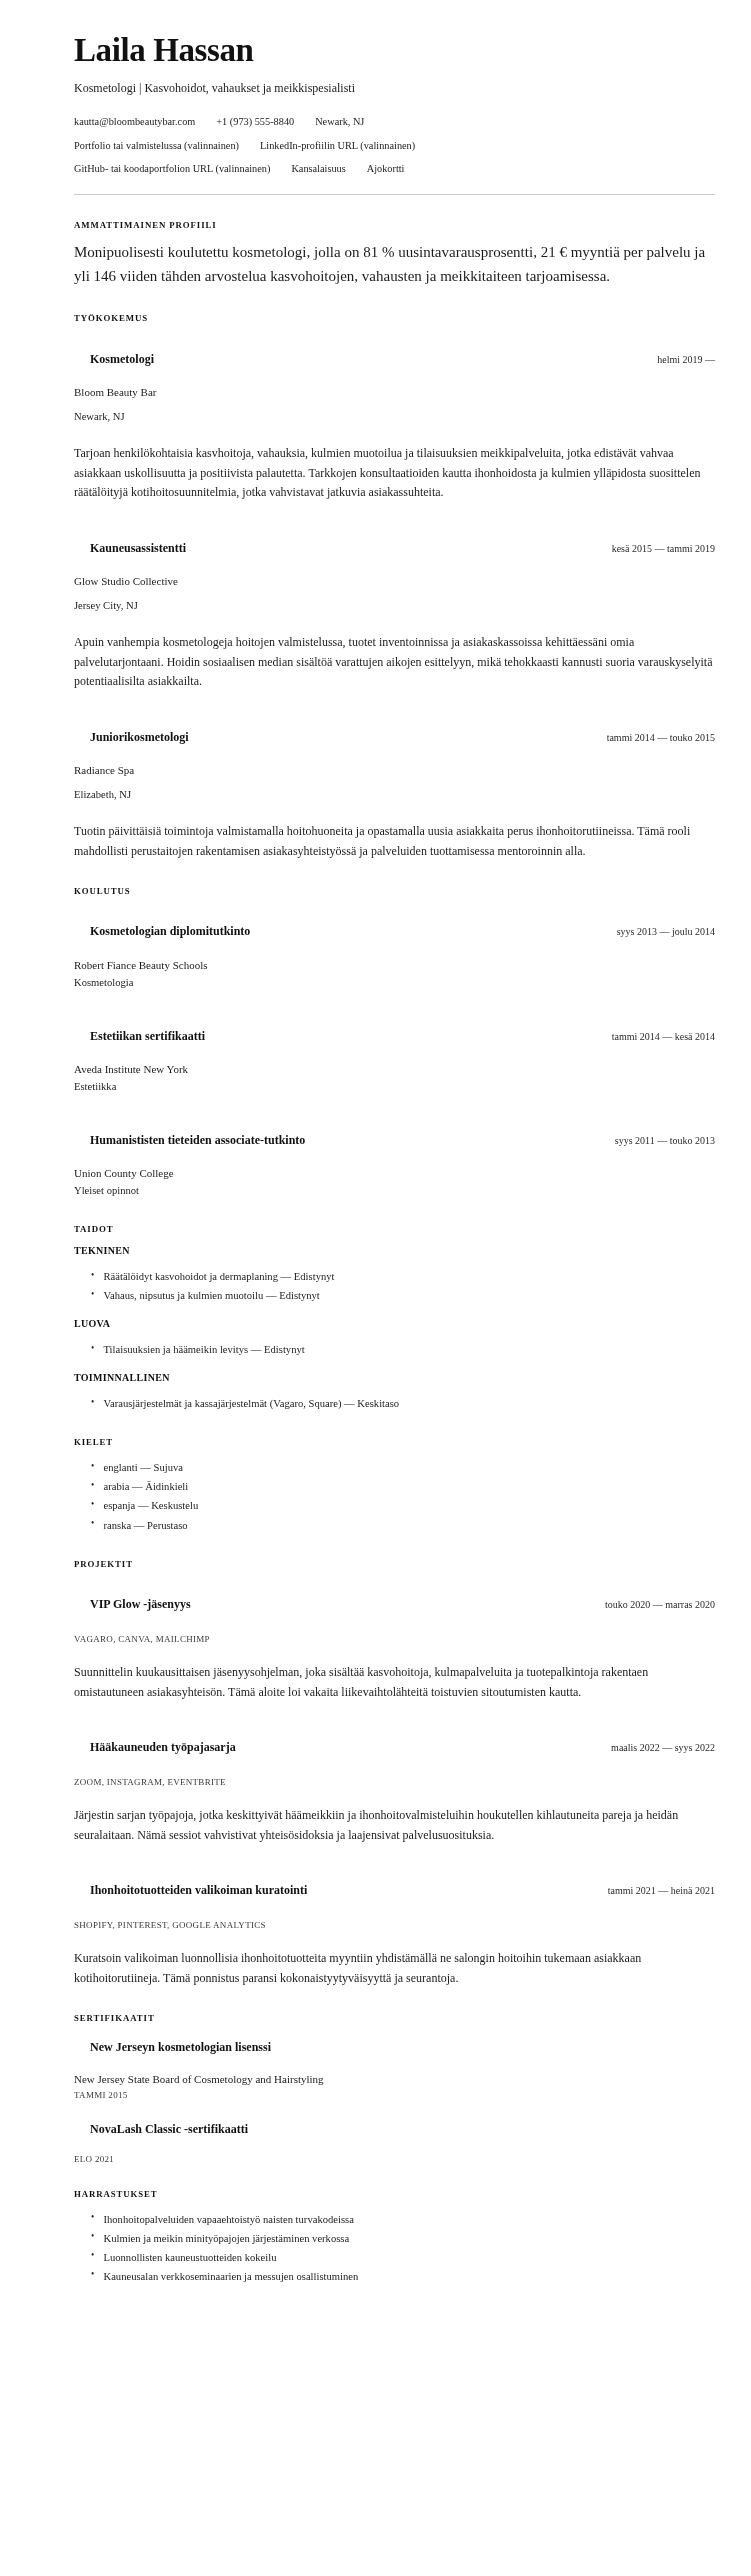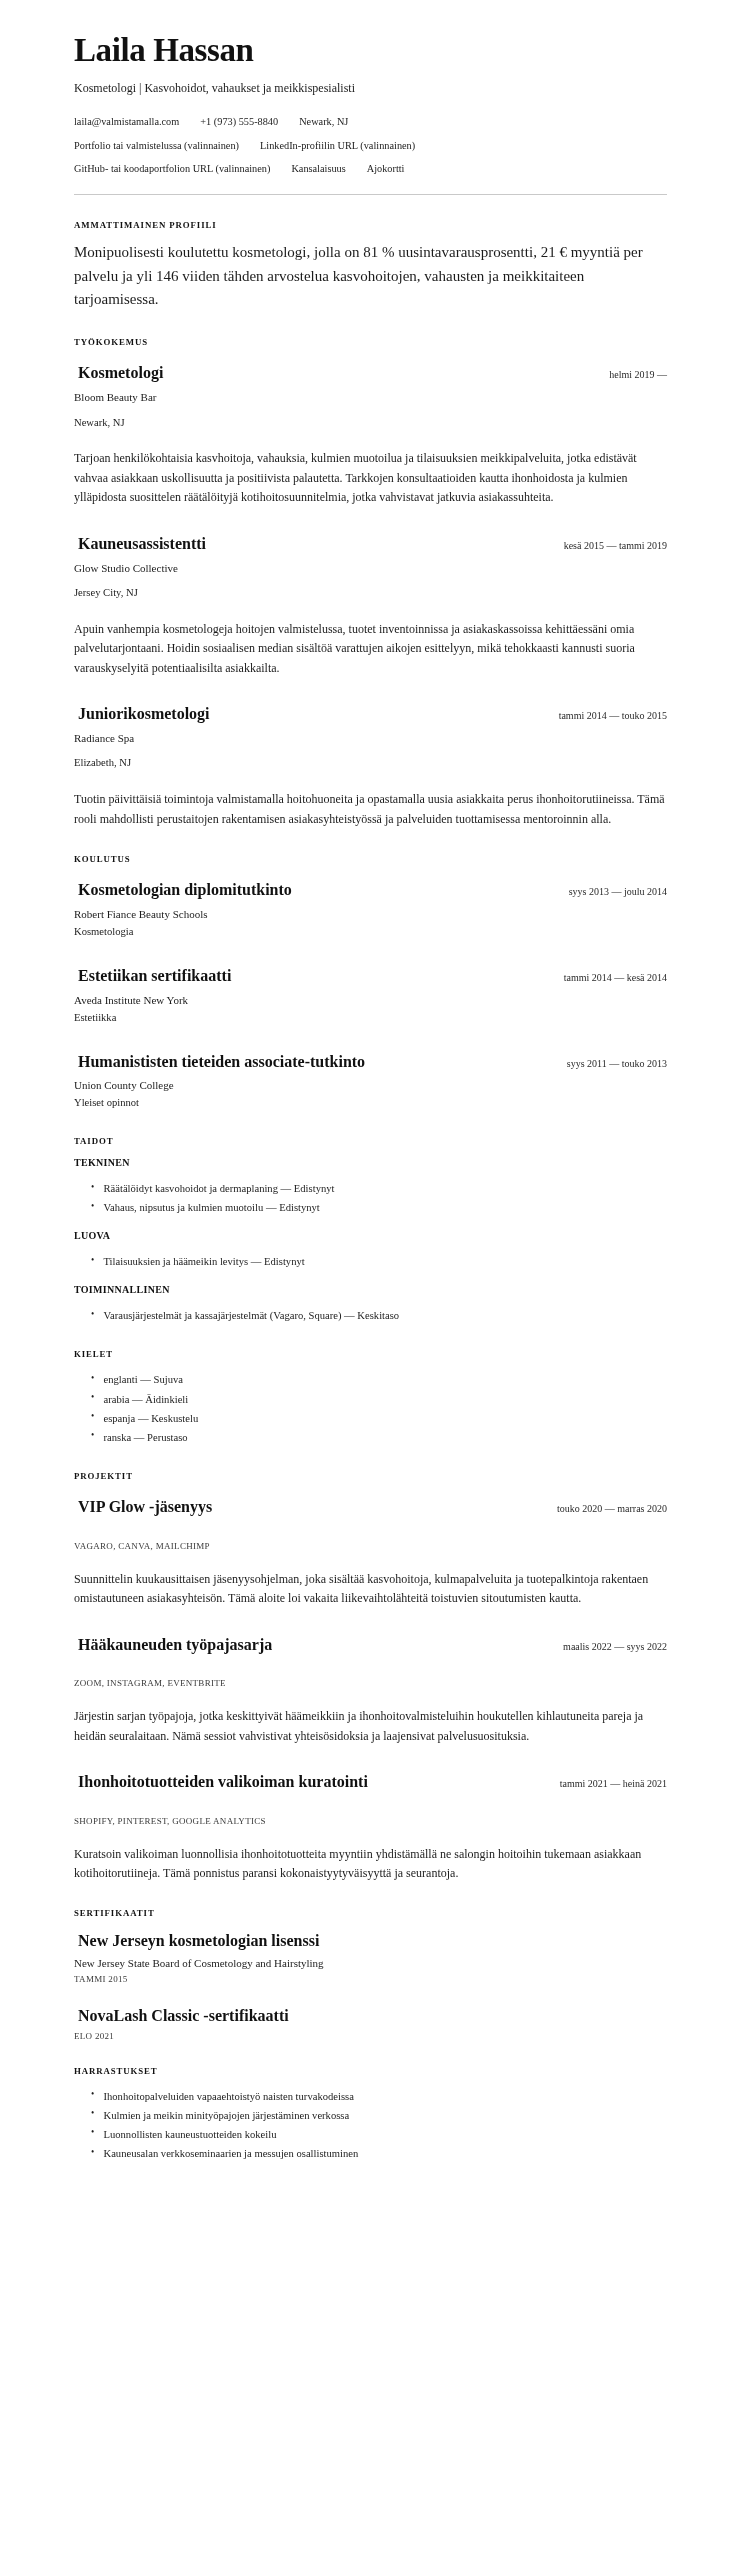--- a/index.html
+++ b/index.html
@@ -12,21 +12,21 @@
     font-family: "Liberation Serif", "DejaVu Serif", serif;
     color: #1a1a1a;
     -webkit-font-smoothing: antialiased;
   }
   .page {
     width: 751px;
     min-height: 2576px;
     margin: 0 auto;
     background: #ffffff;
     box-sizing: border-box;
-    padding: 33px 84px 25px 74px;
+    padding: 33px 36px 25px 74px;
   }
 
   
   .name {
     font-size: 33px;
     font-weight: 700;
     letter-spacing: -0.4px;
     line-height: 1.06;
     margin: 0 0 12.5px 0;
     color: #111111;
@@ -77,23 +77,23 @@
   .entry { margin-bottom: 21px; }
   .entry:last-child { margin-bottom: 0; }
 
   .entry-head {
     display: flex;
     justify-content: space-between;
     align-items: baseline;
     gap: 15px;
   }
   .entry-title {
-    font-size: 16px;
+    font-size: 12px;
     font-weight: 700;
-    margin: 4px;
+    margin: 16px;
     color: #111111;
     line-height: 1.35;
   }
   .entry-date {
     font-size: 10px;
     color: #2a2a2a;
     white-space: nowrap;
     flex: none;
     line-height: 1.35;
   }
@@ -119,21 +119,21 @@
     font-size: 12px;
     line-height: 1.62;
     margin: 19px 0 0 0;
     color: #1c1c1c;
   }
   .entry-tools {
     font-size: 9px;
     letter-spacing: 0.3px;
     text-transform: uppercase;
     color: #3a3a3a;
-    margin: 19px 0 0 0;
+    margin: 6px 0 0 0;
   }
   .entry-meta {
     font-size: 9px;
     letter-spacing: 0.3px;
     text-transform: uppercase;
     color: #3a3a3a;
     margin: 2.5px 0 0 0;
   }
 
   
@@ -175,21 +175,21 @@
 </head>
 <body>
 
 <div class="page">
 
   <header>
     <h1 class="name">Laila Hassan</h1>
     <div class="headline">Kosmetologi | Kasvohoidot, vahaukset ja meikkispesialisti</div>
 
     <div class="contact-row">
-      <span class="c-item">laila@valmistamalla.com</span>
+      <span class="c-item">kautta@bloombeautybar.com</span>
       <span class="c-item">+1 (973) 555-8840</span>
       <span class="c-item">Newark, NJ</span>
     </div>
 
     <div class="contact-row">
       <span class="c-item">Portfolio tai valmistelussa (valinnainen)</span>
       <span class="c-item">LinkedIn-profiilin URL (valinnainen)</span>
     </div>
 
     <div class="contact-row">

